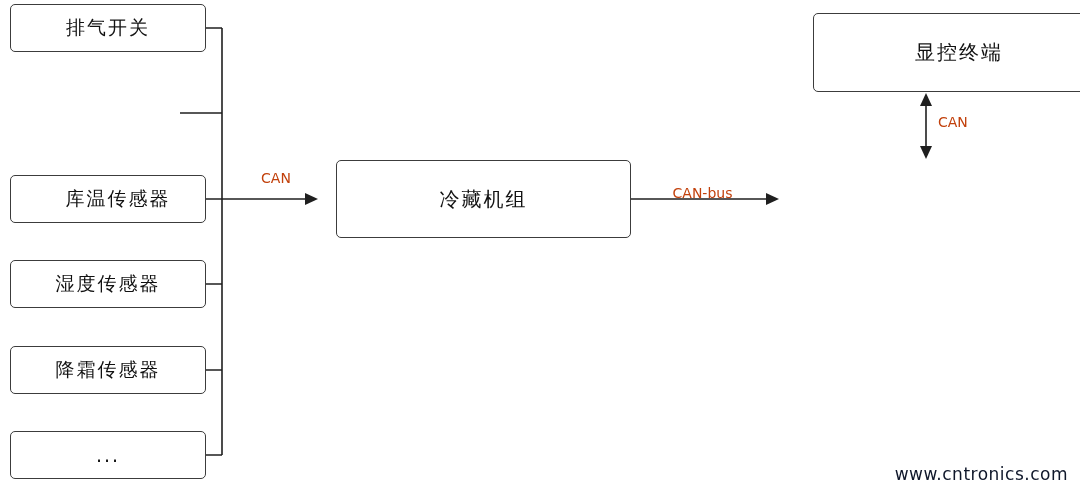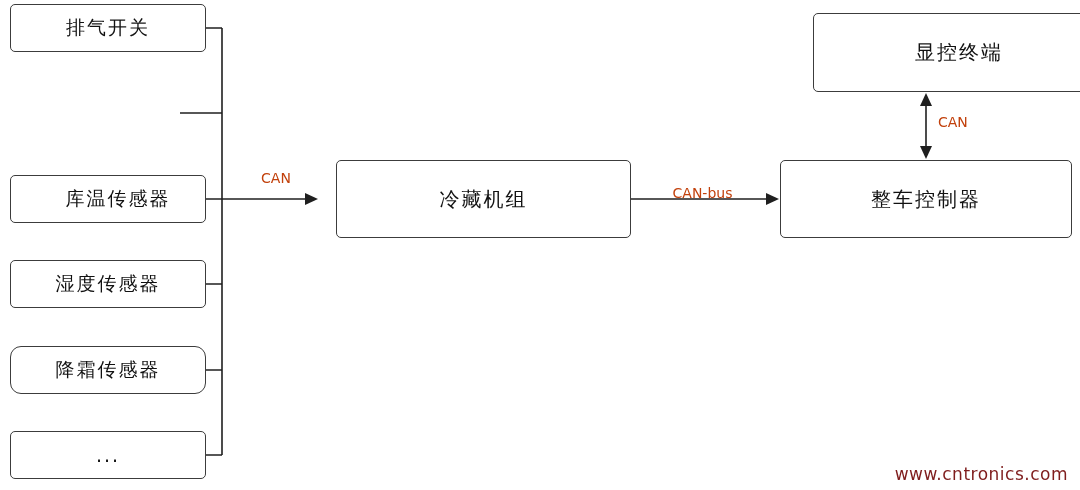--- a/index.html
+++ b/index.html
@@ -29,21 +29,21 @@
     box-sizing: border-box;
     z-index: 2;
   }
   .node.small { width: 196px; height: 48px; left: 10px; }
   .node.big   { width: 295px; height: 78px; font-size: 20px; }
 
   #node-exhaust       { top: 4px; }
   #node-highpressure  { top: 89px; }
   #node-storagetemp   { top: 175px; padding-left: 20px; }
   #node-humidity      { top: 260px; }
-  #node-defrost       { top: 346px; border-radius: 11px; }
+  #node-defrost       { top: 346px; }
   #node-ellipsis      { top: 431px; }
 
   #node-refrigeration { left: 336px; top: 160px; text-align: right; }
   #node-controller    { left: 780px; top: 160px; width: 292px; }
   #node-terminal      { left: 780px; top: 13px;  width: 292px; height: 79px; margin-left: 33px; }
 
   .edge-label {
     position: absolute;
     font-size: 14px;
     color: #c2410c;
@@ -61,21 +61,21 @@
     height: 490px;
     z-index: 1;
     pointer-events: none;
   }
 
   .watermark {
     position: absolute;
     right: 12px;
     bottom: 6px;
     font-size: 17px;
-    color: #7f1d1d;
+    color: #0f172a;
     letter-spacing: 0.5px;
     z-index: 3;
   }
 </style>
 </head>
 <body>
 
 <div class="canvas">
 
   <svg class="wires" viewBox="0 0 1080 490" xmlns="http://www.w3.org/2000/svg">
@@ -113,21 +113,20 @@
   <div class="node small" id="node-storagetemp">库温传感器</div>
 
   <div class="node small" id="node-humidity">湿度传感器</div>
 
   <div class="node small" id="node-defrost">降霜传感器</div>
 
   <div class="node small" id="node-ellipsis">...</div>
 
   <div class="node big" id="node-refrigeration">冷藏机组</div>
 
-  <div class="node big" id="node-controller">整车控制器</div>
 
   <div class="node big" id="node-terminal">显控终端</div>
 
   <div class="edge-label" id="label-can-left">CAN</div>
 
   <div class="edge-label" id="label-can-bus">CAN-bus</div>
 
   <div class="edge-label" id="label-can-right">CAN</div>
 
   <div class="watermark">www.cntronics.com</div>

